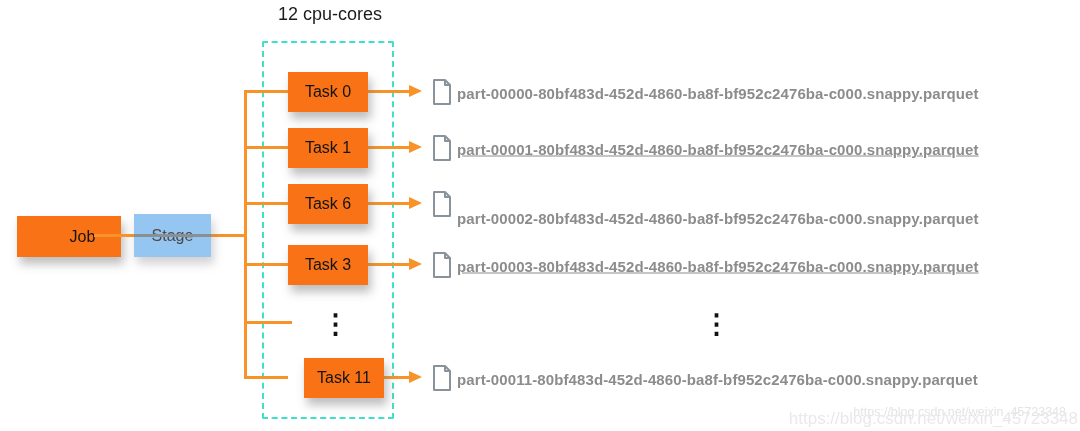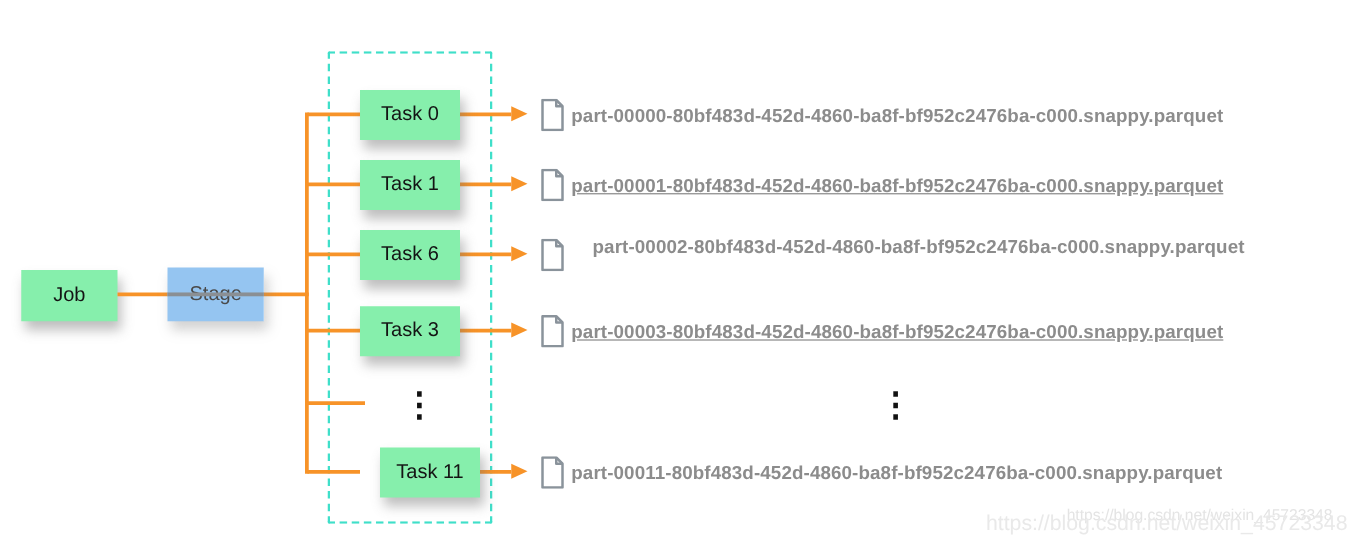--- a/index.html
+++ b/index.html
@@ -20,24 +20,24 @@
   
   .cores-box{
     left:262px;top:41px;width:128px;height:374px;
     border:2px dashed #3fdfc9;
     border-radius:2px;
   }
   
   .node{
     display:flex;align-items:center;justify-content:center;
     font-size:16px;color:#141414;
-    background:#86efac;
+    background:#f97316;
     box-shadow:3px 7px 9px rgba(110,110,110,0.45);
   }
-  .job-box{left:17px;top:216px;width:77px;height:41px;}
+  .job-box{left:17px;top:216px;width:77px;height:41px;padding-left:27px;}
   .stage-box{
     left:134px;top:214px;width:77px;height:43px;
     background:rgba(140,192,240,0.92);
     color:#4a4a4a;
     box-shadow:3px 7px 9px rgba(130,130,130,0.35);
     z-index:2;
   }
   .task-box{left:288px;width:80px;height:40px;z-index:2;}
   
   .oline{background:#f79328;z-index:1;}
@@ -66,20 +66,21 @@
   
   .wm{color:#e4e4e4;white-space:nowrap;z-index:0;}
   .wm-small{right:14px;bottom:12px;font-size:12.5px;}
   .wm-large{right:2px;bottom:2px;font-size:17px;color:#e9e9e9;}
 </style>
 </head>
 <body>
 
 <div id="canvas">
 
+  <div class="abs cores-title">12 cpu-cores</div>
 
   <div class="abs cores-box"></div>
 
   <div class="abs node job-box">
     <span>Job</span>
   </div>
 
   <div class="abs oline" style="left:94px;top:234px;width:153px;height:3px;"></div>
 
   <div class="abs node stage-box">
@@ -126,21 +127,21 @@
   <div>
     <div class="abs node task-box" style="top:184px;">
       <span>Task 6</span>
     </div>
     <div class="abs arrow-line" style="left:368px;top:202px;width:41px;"></div>
     <div class="abs arrow-head" style="left:409px;top:197px;"></div>
     <svg class="abs file-icon" style="top:191px;" viewBox="0 0 20 26">
       <path d="M2 1 H13 L18 6 V25 H2 Z" fill="#ffffff" stroke="#8a939b" stroke-width="2" stroke-linejoin="round"></path>
       <path d="M13 1 V6 H18" fill="none" stroke="#8a939b" stroke-width="2" stroke-linejoin="round"></path>
     </svg>
-    <div class="abs file-name vcenter" style="top:198px;margin-left:17px;">part-00002-80bf483d-452d-4860-ba8f-bf952c2476ba-c000.snappy.parquet</div>
+    <div class="abs file-name vcenter" style="top:218px;">part-00002-80bf483d-452d-4860-ba8f-bf952c2476ba-c000.snappy.parquet</div>
   </div>
 
   <div>
     <div class="abs node task-box" style="top:245px;">
       <span>Task 3</span>
     </div>
     <div class="abs arrow-line" style="left:368px;top:263px;width:41px;"></div>
     <div class="abs arrow-head" style="left:409px;top:258px;"></div>
     <svg class="abs file-icon" style="top:252px;" viewBox="0 0 20 26">
       <path d="M2 1 H13 L18 6 V25 H2 Z" fill="#ffffff" stroke="#8a939b" stroke-width="2" stroke-linejoin="round"></path>

